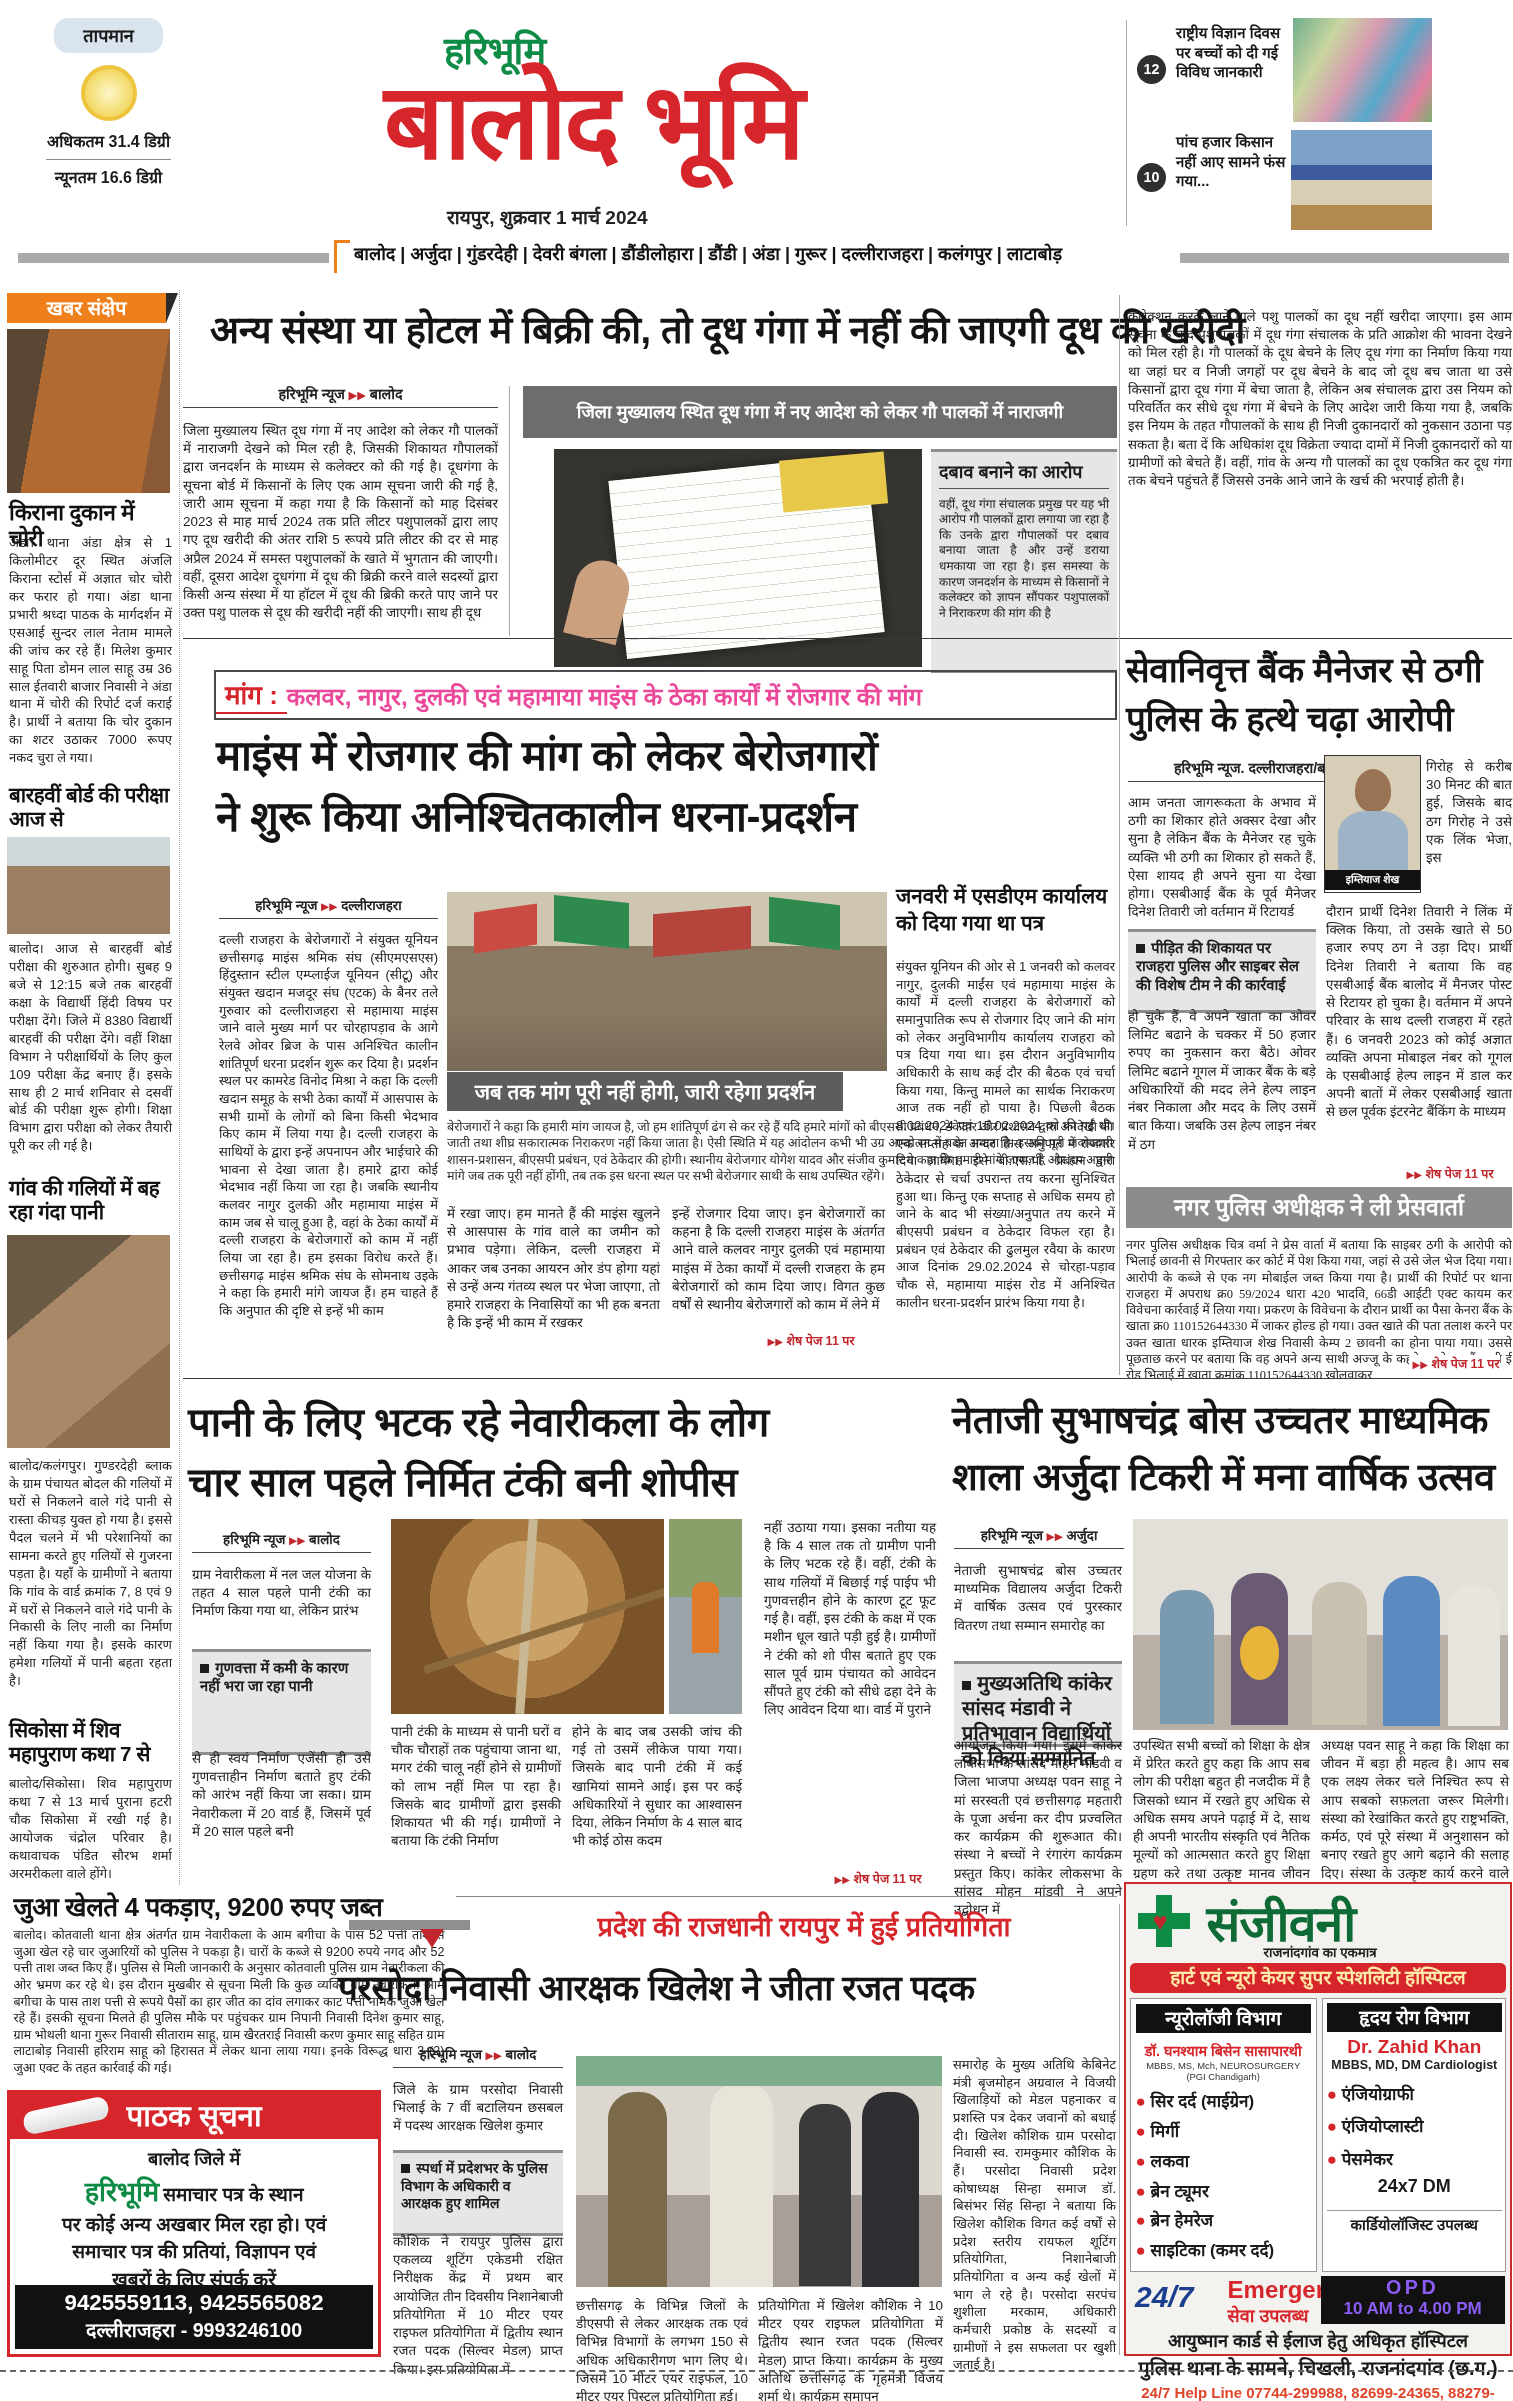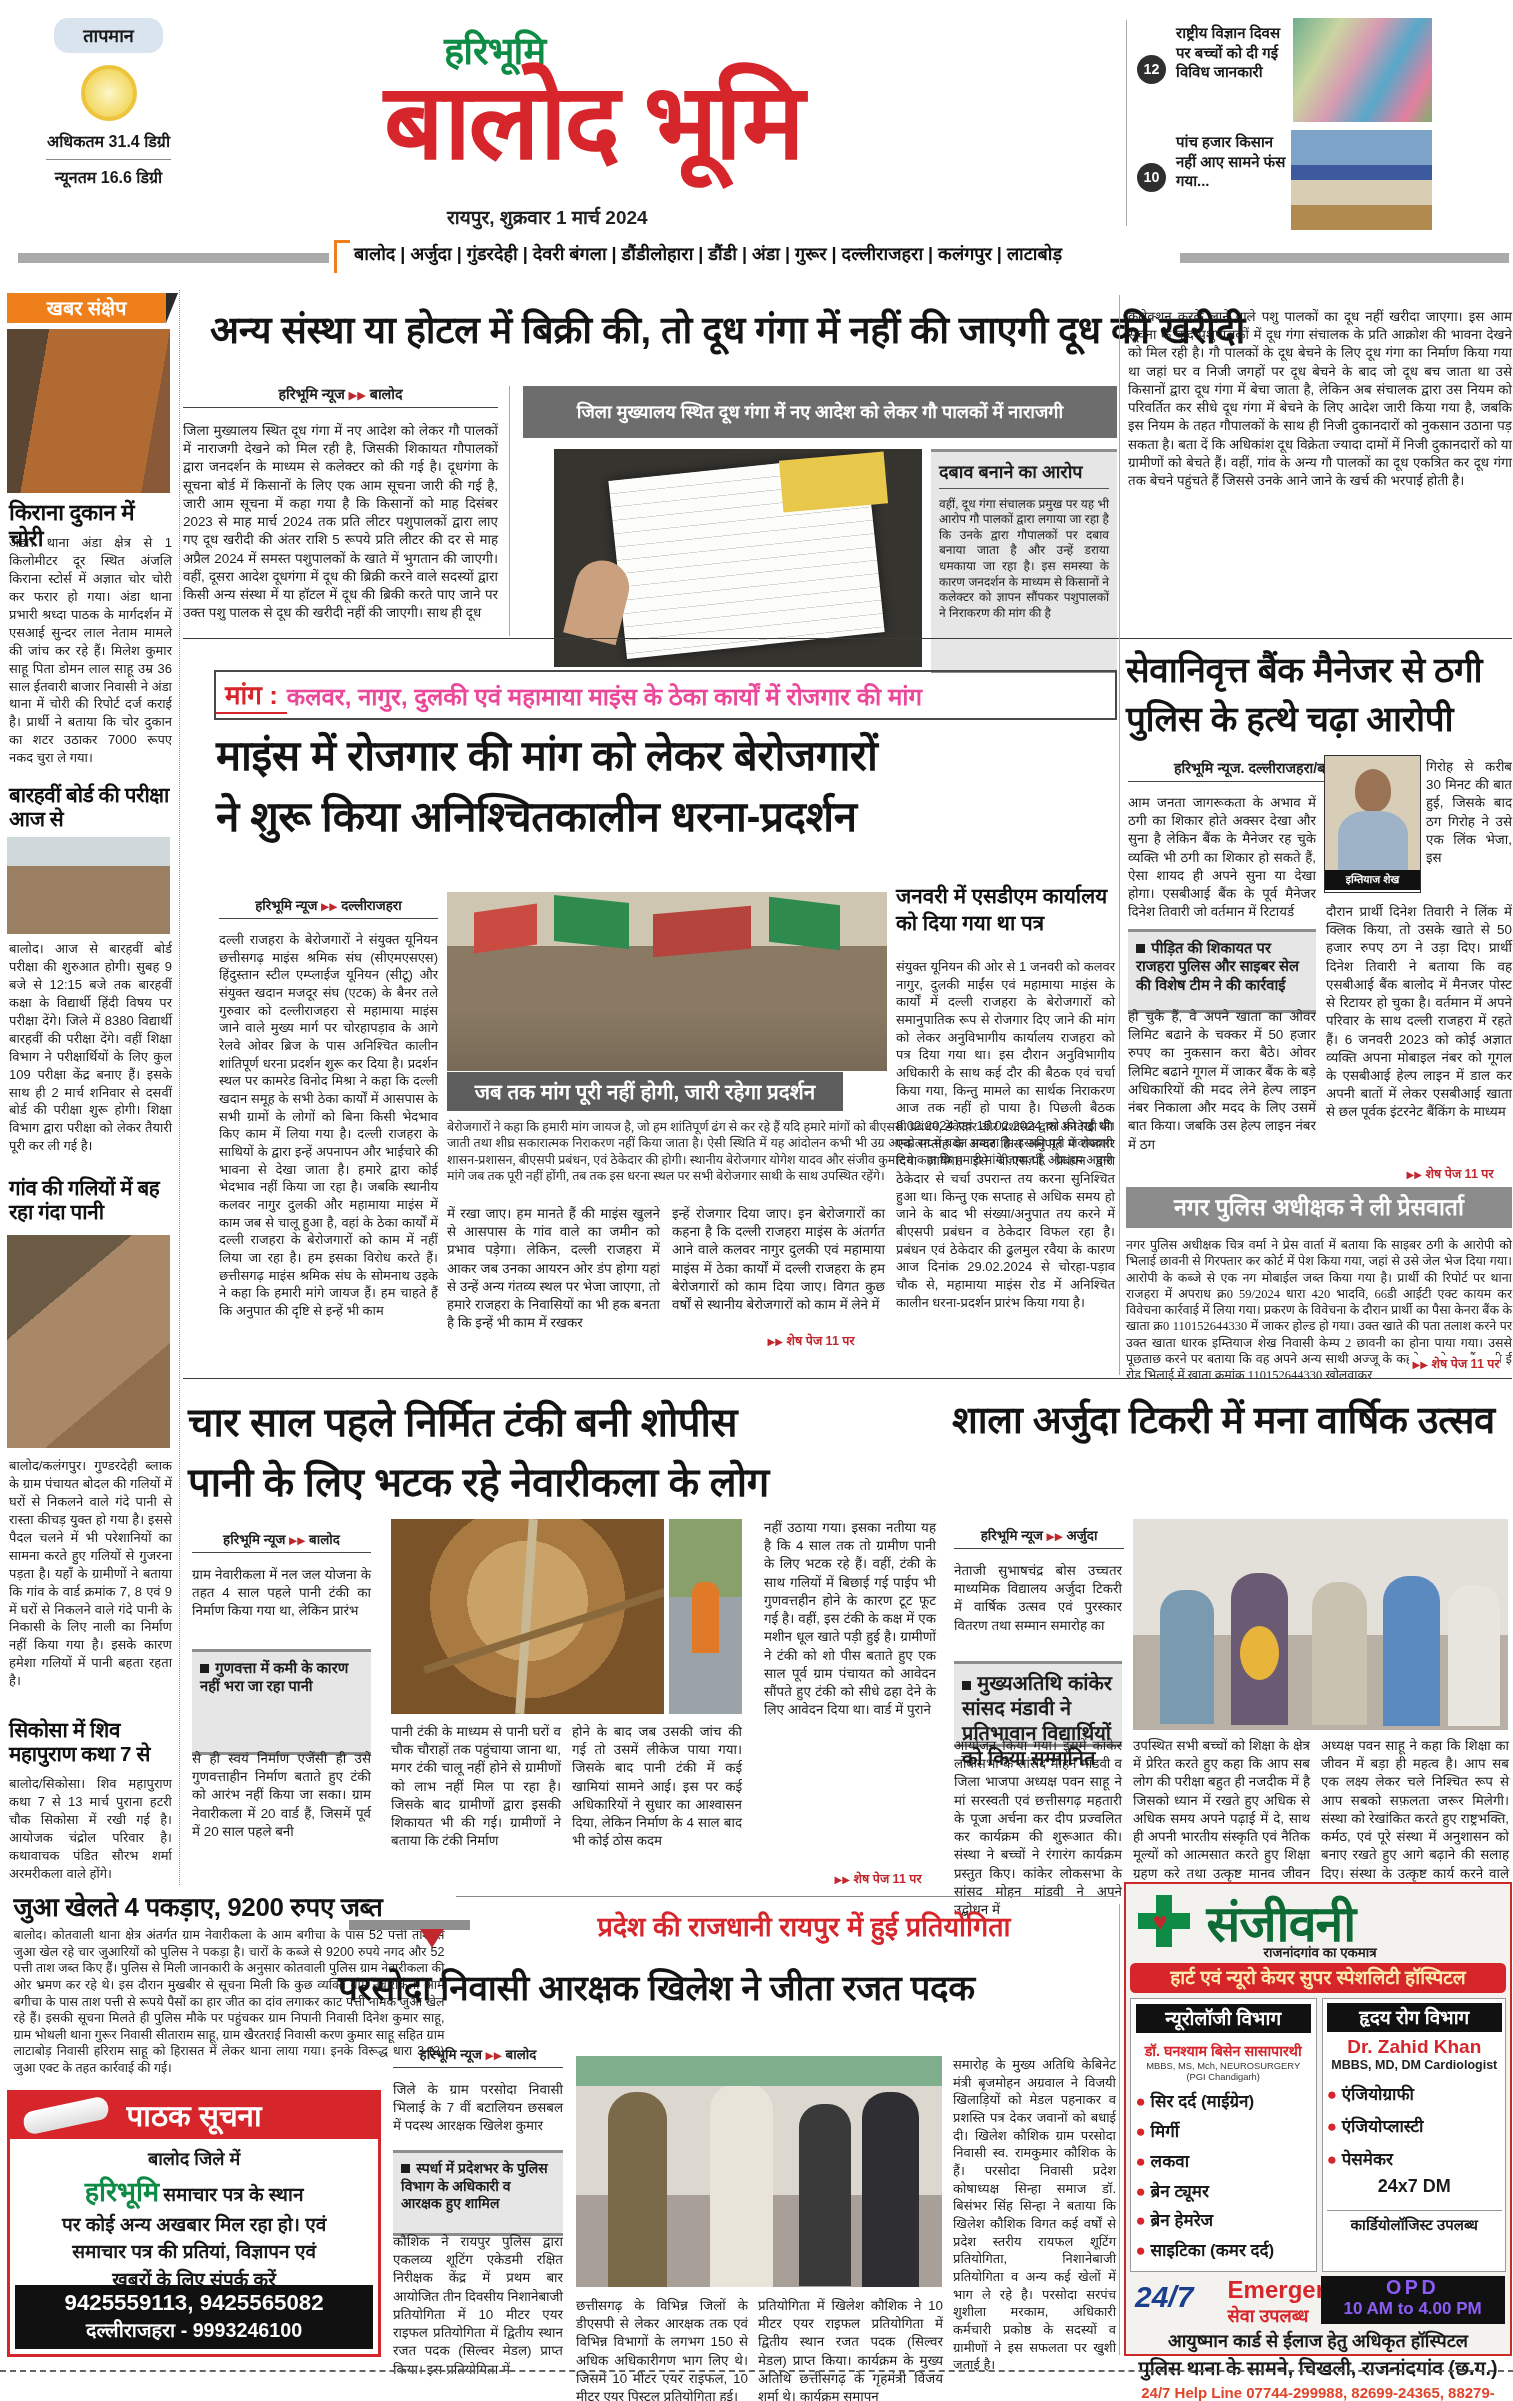--- a/index.html
+++ b/index.html
@@ -179,22 +179,22 @@
   <div class="abs jt body15" style="left:1326px;top:903px;width:186px;height:259px">दौरान प्रार्थी दिनेश तिवारी ने लिंक में क्लिक किया, तो उसके खाते से 50 हजार रुपए ठग ने उड़ा दिए। प्रार्थी दिनेश तिवारी ने बताया कि वह एसबीआई बैंक बालोद में मैनजर पोस्ट से रिटायर हो चुका है। वर्तमान में अपने परिवार के साथ दल्ली राजहरा में रहते हैं। 6 जनवरी 2023 को कोई अज्ञात व्यक्ति अपना मोबाइल नंबर को गूगल के एसबीआई हेल्प लाइन में डाल कर अपनी बातों में लेकर एसबीआई खाता से छल पूर्वक इंटरनेट बैंकिंग के माध्यम</div>
   <div class="abs jump" style="left:1403px;top:1165px"><span class="arr">▶▶</span><span>शेष पेज 11 पर</span></div>
 
   <div class="abs ctr b" style="left:1126px;top:1187px;width:386px;height:41px;background:#8c8c8c;color:#fff;font-size:23px;line-height:41px">नगर पुलिस अधीक्षक ने ली प्रेसवार्ता</div>
   <div class="abs jt serifish" style="left:1126px;top:1237px;width:386px;height:132px;font-size:12.5px;line-height:1.3;color:#222">नगर पुलिस अधीक्षक चित्र वर्मा ने प्रेस वार्ता में बताया कि साइबर ठगी के आरोपी को भिलाई छावनी से गिरफ्तार कर कोर्ट में पेश किया गया, जहां से उसे जेल भेज दिया गया। आरोपी के कब्जे से एक नग मोबाईल जब्त किया गया है। प्रार्थी की रिपोर्ट पर थाना राजहरा में अपराध क्र0 59/2024 धारा 420 भादवि, 66डी आईटी एक्ट कायम कर विवेचना कार्रवाई में लिया गया। प्रकरण के विवेचना के दौरान प्रार्थी का पैसा केनरा बैंक के खाता क्र0 110152644330 में जाकर होल्ड हो गया। उक्त खाते की पता तलाश करने पर उक्त खाता धारक इम्तियाज शेख निवासी केम्प 2 छावनी का होना पाया गया। उससे पूछताछ करने पर बताया कि वह अपने अन्य साथी अज्जू के कहने पर केनरा बैंक जी ई रोड भिलाई में खाता क्रमांक 110152644330 खोलवाकर</div>
   <div class="abs jump" style="left:1409px;top:1355px"><span class="arr">▶▶</span><span>शेष पेज 11 पर</span></div>
 
   <div class="abs hline" style="left:183px;top:1378px;width:1329px"></div>
 
   <div class="abs hl" style="left:188px;top:1392px;width:755px;font-size:40px;line-height:1.5">
+    <div>पानी के लिए भटक रहे नेवारीकला के लोग</div>
     <div>चार साल पहले निर्मित टंकी बनी शोपीस</div>
-    <div>पानी के लिए भटक रहे नेवारीकला के लोग</div>
   </div>
   <div class="abs byline" style="left:192px;top:1530px;width:179px;font-size:13.4px">
     <span>हरिभूमि न्यूज</span><span class="arr">▶▶</span><span>बालोद</span>
   </div>
   <div class="abs jt body15" style="left:192px;top:1566px;width:179px;height:79px">ग्राम नेवारीकला में नल जल योजना के तहत 4 साल पहले पानी टंकी का निर्माण किया गया था, लेकिन प्रारंभ</div>
   <div class="abs graybox" style="left:192px;top:1649px;width:163px;height:86px;font-size:14.7px;line-height:1.25">
     <span class="sq"></span><span>गुणवत्ता में कमी के कारण नहीं भरा जा रहा पानी</span>
   </div>
   <div class="abs jt body15" style="left:192px;top:1750px;width:179px;height:134px">से ही स्वयं निर्माण एजेंसी ही उसे गुणवत्ताहीन निर्माण बताते हुए टंकी को आरंभ नहीं किया जा सका। ग्राम नेवारीकला में 20 वार्ड हैं, जिसमें पूर्व में 20 साल पहले बनी</div>
 
@@ -205,20 +205,21 @@
   <div class="abs photo" style="left:669px;top:1519px;width:73px;height:195px;background:linear-gradient(#8aa06a 0 40%,#9aa4a8 40% 100%)">
     <div style="position:absolute;left:23px;top:63px;width:27px;height:71px;background:#e07a28;border-radius:10.7px 10.7px 0 0"></div>
   </div>
 
   <div class="abs jt body15" style="left:391px;top:1723px;width:170px;height:166px">पानी टंकी के माध्यम से पानी घरों व चौक चौराहों तक पहुंचाया जाना था, मगर टंकी चालू नहीं होने से ग्रामीणों को लाभ नहीं मिल पा रहा है। जिसके बाद ग्रामीणों द्वारा इसकी शिकायत भी की गई। ग्रामीणों ने बताया कि टंकी निर्माण</div>
   <div class="abs jt body15" style="left:572px;top:1723px;width:170px;height:166px">होने के बाद जब उसकी जांच की गई तो उसमें लीकेज पाया गया। जिसके बाद पानी टंकी में कई खामियां सामने आई। इस पर कई अधिकारियों ने सुधार का आश्वासन दिया, लेकिन निर्माण के 4 साल बाद भी कोई ठोस कदम</div>
   <div class="abs jt body15" style="left:764px;top:1519px;width:172px;height:365px">नहीं उठाया गया। इसका नतीया यह है कि 4 साल तक तो ग्रामीण पानी के लिए भटक रहे हैं। वहीं, टंकी के साथ गलियों में बिछाई गई पाईप भी गुणवत्तहीन होने के कारण टूट फूट गई है। वहीं, इस टंकी के कक्ष में एक मशीन धूल खाते पड़ी हुई है। ग्रामीणों ने टंकी को शो पीस बताते हुए एक साल पूर्व ग्राम पंचायत को आवेदन सौंपते हुए टंकी को सीधे ढहा देने के लिए आवेदन दिया था। वार्ड में पुराने</div>
   <div class="abs jump" style="left:831px;top:1870px"><span class="arr">▶▶</span><span>शेष पेज 11 पर</span></div>
 
   <div class="abs hl" style="left:952px;top:1392px;width:561px;font-size:38px;line-height:1.5">
+    <div>नेताजी सुभाषचंद्र बोस उच्चतर माध्यमिक</div>
     <div>शाला अर्जुदा टिकरी में मना वार्षिक उत्सव</div>
   </div>
   <div class="abs byline" style="left:954px;top:1526px;width:170px;font-size:13.4px">
     <span>हरिभूमि न्यूज</span><span class="arr">▶▶</span><span>अर्जुदा</span>
   </div>
   <div class="abs jt body15" style="left:954px;top:1562px;width:168px;height:93px">नेताजी सुभाषचंद्र बोस उच्चतर माध्यमिक विद्यालय अर्जुदा टिकरी में वार्षिक उत्सव एवं पुरस्कार वितरण तथा सम्मान समारोह का</div>
   <div class="abs graybox" style="left:954px;top:1661px;width:152px;height:66px;font-size:20px;line-height:1.25">
     <span class="sq"></span><span>मुख्यअतिथि कांकेर सांसद मंडावी ने प्रतिभावान विद्यार्थियों को किया सम्मानित</span>
   </div>
   <div class="abs photo" style="left:1133px;top:1519px;width:375px;height:211px;background:linear-gradient(#e3e0da 0 55%,#b8b0a4 55% 100%)">

